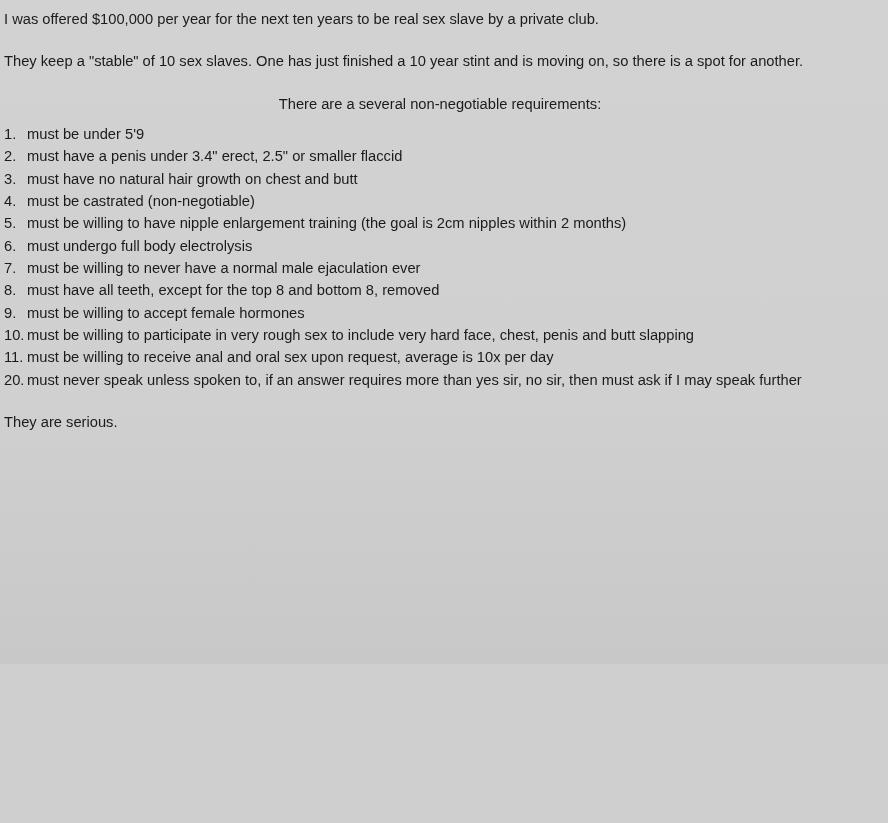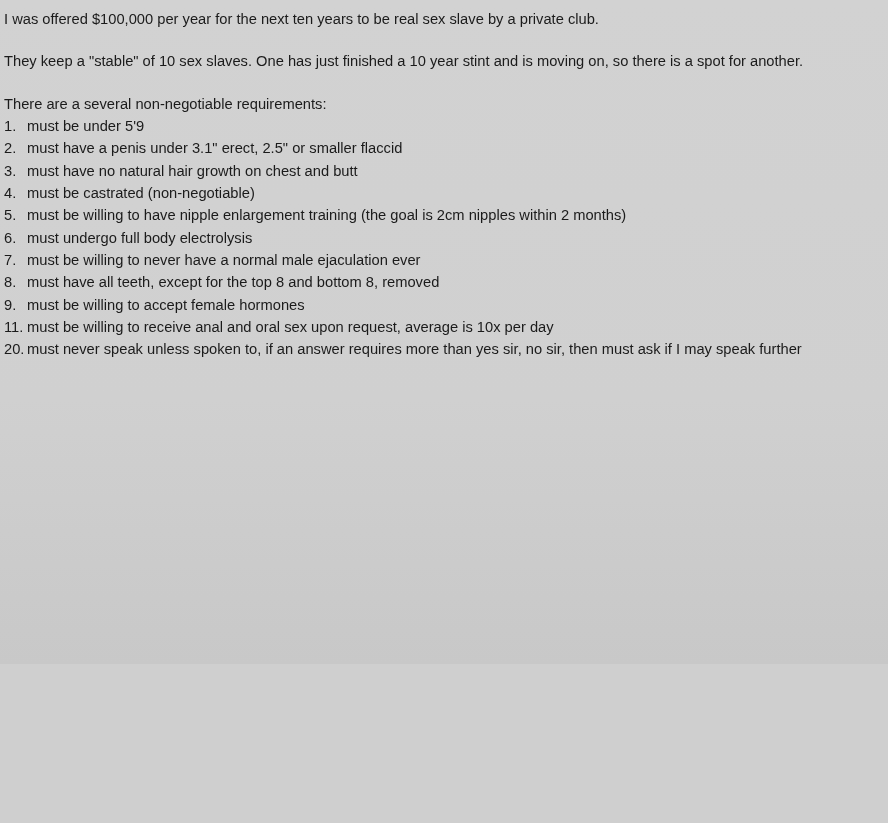--- a/index.html
+++ b/index.html
@@ -21,21 +21,22 @@
     background: linear-gradient(to bottom, #d2d2d2 0%, #d0d0d0 60%, #c8c8c8 100%);
     color: #1b1b1b;
     font-size: 14.7px;
     line-height: 1.52;
   }
   .para {
     margin: 0 0 20px 0;
     white-space: normal;
   }
   .para.tight {
-    margin-bottom: 0;
+    margin-bottom: 8px;
+    text-align: center;
   }
   .list {
     margin: 0 0 20px 0;
   }
   .list-item {
     margin: 0;
     padding: 0;
     display: flex;
     align-items: flex-start;
   }
@@ -57,21 +58,21 @@
   <p class="para">They keep a "stable" of 10 sex slaves.  One has just finished a 10 year stint and is moving on, so there is a spot for another.</p>
   <p class="para tight">There are a several non-negotiable requirements:</p>
 
   <div class="list">
     <div class="list-item">
       <span class="list-num">1.</span>
       <span class="list-text">must be under 5'9</span>
     </div>
     <div class="list-item">
       <span class="list-num">2.</span>
-      <span class="list-text">must have a penis under 3.1" erect, 2.5" or smaller flaccid</span>
+      <span class="list-text">must have a penis under 3.4" erect, 2.5" or smaller flaccid</span>
     </div>
     <div class="list-item">
       <span class="list-num">3.</span>
       <span class="list-text">must have no natural hair growth on chest and butt</span>
     </div>
     <div class="list-item">
       <span class="list-num">4.</span>
       <span class="list-text">must be castrated (non-negotiable)</span>
     </div>
     <div class="list-item">
@@ -88,23 +89,28 @@
     </div>
     <div class="list-item">
       <span class="list-num">8.</span>
       <span class="list-text">must have all teeth, except for the top 8 and bottom 8, removed</span>
     </div>
     <div class="list-item">
       <span class="list-num">9.</span>
       <span class="list-text">must be willing to accept female hormones</span>
     </div>
     <div class="list-item">
+      <span class="list-num">10.</span>
+      <span class="list-text">must be willing to participate in very rough sex to include very hard face, chest, penis and butt slapping</span>
+    </div>
+    <div class="list-item">
       <span class="list-num">11.</span>
       <span class="list-text">must be willing to receive anal and oral sex upon request, average is 10x per day</span>
     </div>
     <div class="list-item">
       <span class="list-num">20.</span>
       <span class="list-text">must never speak unless spoken to, if an answer requires more than yes sir, no sir, then must ask if I may speak further</span>
     </div>
   </div>
 
+  <p class="para">They are serious.</p>
 
 </div>
 
 </body></html>

